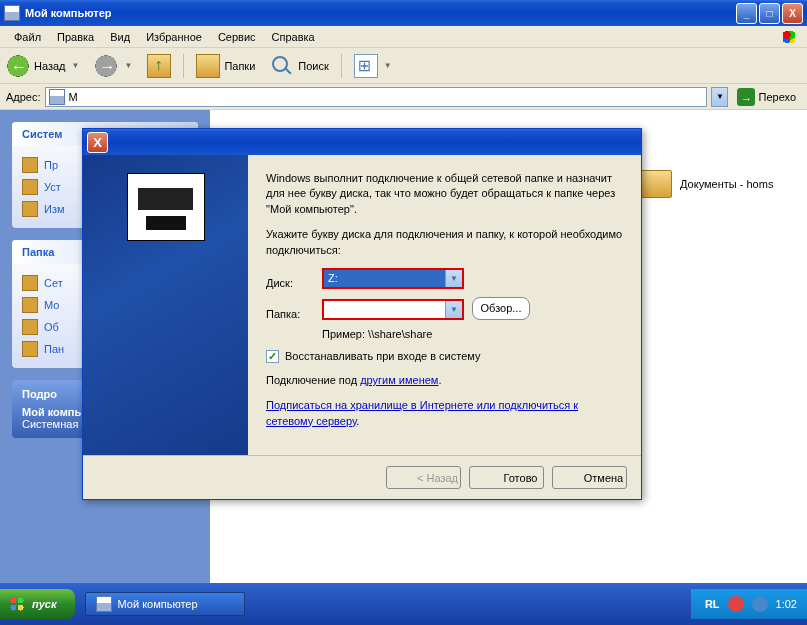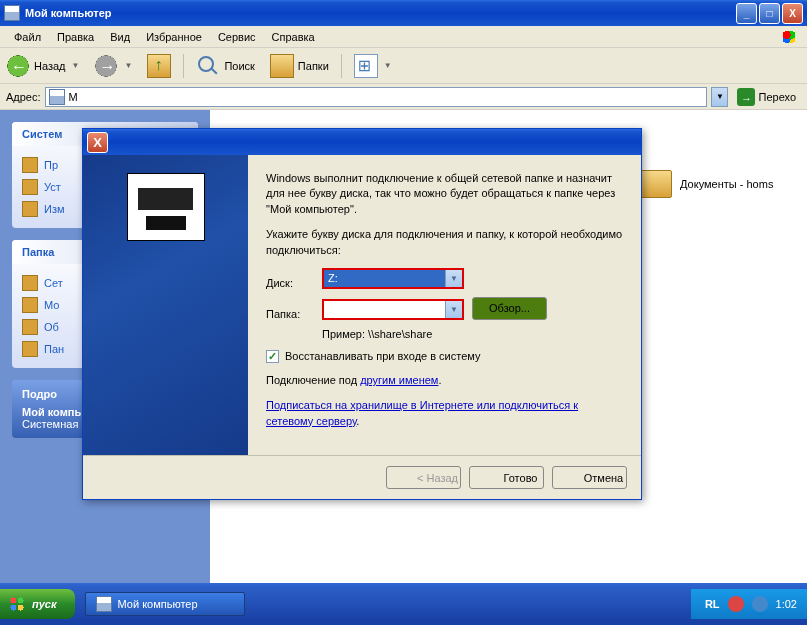--- a/index.html
+++ b/index.html
@@ -71,21 +71,21 @@
 .dialog .dlgside .drvimg { width: 78px; height: 68px; background: #fff; border: 1px solid #000; margin: 0 auto 12px; position: relative; }
 .dialog .dlgside .drvimg::before { content:""; position:absolute; left:10px; top:14px; width:55px; height:22px; background:#222; }
 .dialog .dlgside .drvimg::after { content:""; position:absolute; left:18px; top:40px; width:40px; height:14px; background:#111; border-top:2px solid #fff; }
 .dialog .dlgmain { flex: 1; padding: 16px 18px; color: #000; }
 .dialog .dlgmain p { margin-bottom: 10px; line-height: 1.4; }
 .dialog .formrow { display: flex; align-items: flex-end; margin-bottom: 8px; }
 .dialog .formrow .lbl { width: 56px; }
 .dialog .formrow .sel { height: 21px; background: #316ac5; color: white; border: 1px solid #7f9db9; padding: 2px 4px; display: flex; align-items: center; width: 142px; border: 2px solid #d00; position: relative; }
 .dialog .formrow .sel.folder { background: white; color: black; }
 .dialog .formrow .sel .sdrop { position: absolute; right: 0; top: 0; bottom: 0; width: 17px; background: linear-gradient(to bottom, #c9ddf6, #a6c7ed); border-left: 1px solid #7f9db9; display: flex; align-items: center; justify-content: center; color: #4a6a9a; font-size: 8px; }
-.dialog .formrow .browse { margin-left: 8px; width: 75px; height: 23px; background: #4d7c0f; border: 1px solid #888; border-radius: 3px; cursor: pointer; }
+.dialog .formrow .browse { margin-left: 8px; width: 58px; height: 23px; background: #ffffff; border: 1px solid #888; border-radius: 8px; cursor: pointer; }
 .dialog .example { margin-left: 56px; margin-bottom: 10px; }
 .dialog .chk { display: flex; align-items: center; gap: 6px; margin-bottom: 10px; }
 .dialog .chk .box { width: 13px; height: 13px; background: white; border: 1px solid #7f9db9; display: flex; align-items: center; justify-content: center; color: #2a8a2a; font-weight: bold; font-size: 11px; }
 .dialog .linktext a { color: #0000cc; text-decoration: underline; cursor: pointer; }
 .dialog .dlgbuttons { border-top: 1px solid #c0c0b0; padding: 10px 14px; display: flex; justify-content: flex-end; gap: 8px; }
 .dialog .dlgbuttons button { width: 75px; height: 23px; background: #ece9d8; border: 1px solid #888; border-radius: 3px; cursor: pointer; padding-left: 28px; }
 .dialog .dlgbuttons button:disabled { color: #999; cursor: default; }
 
 
 .taskbar { position: absolute; bottom: 0; left: 0; right: 0; height: 42px; background: linear-gradient(to bottom, #3168d5 0%, #2b5fc7 10%, #1941a5 90%, #1941a5 100%); display: flex; align-items: center; }
@@ -128,26 +128,26 @@
   </div>
   <div class="tbtn">
     <span class="tico fwd"></span>
     <span class="drop">▼</span>
   </div>
   <div class="tbtn">
     <span class="tico up"></span>
   </div>
   <div class="tsep"></div>
   <div class="tbtn">
+    <span class="tico folders"></span>
+    <span>Папки</span>
+  </div>
+  <div class="tbtn">
     <span class="tico search"></span>
     <span>Поиск</span>
-  </div>
-  <div class="tbtn">
-    <span class="tico folders"></span>
-    <span>Папки</span>
   </div>
   <div class="tsep"></div>
   <div class="tbtn">
     <span class="tico views"></span>
     <span class="drop">▼</span>
   </div>
 </div>
 
 <div class="addressbar">
   <span class="label">Адрес:</span>

